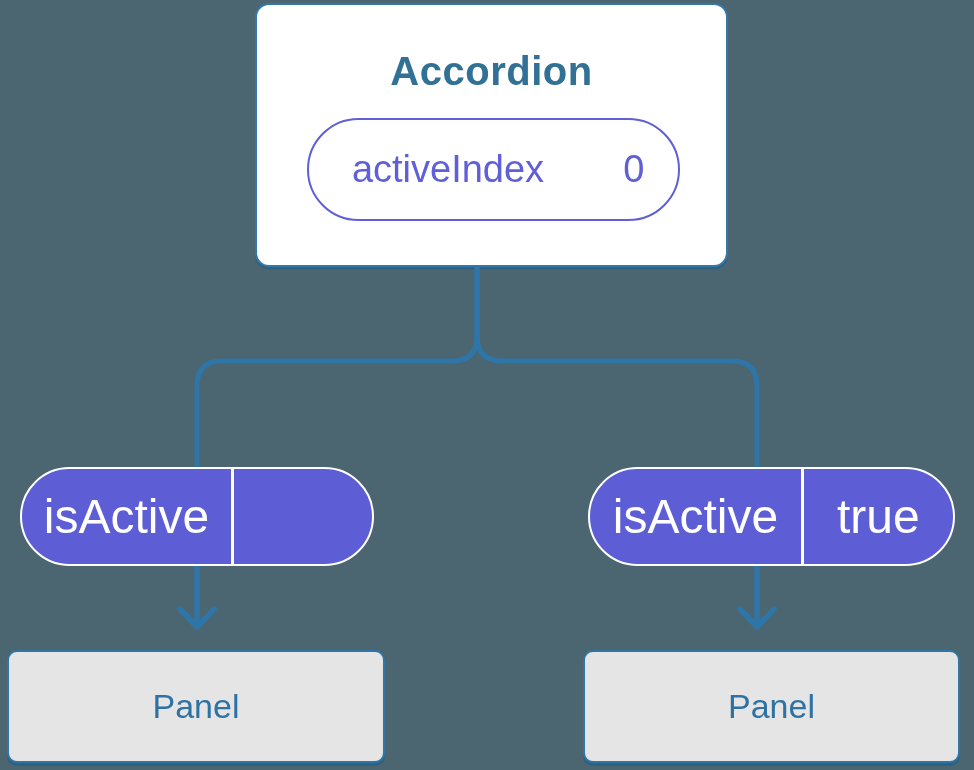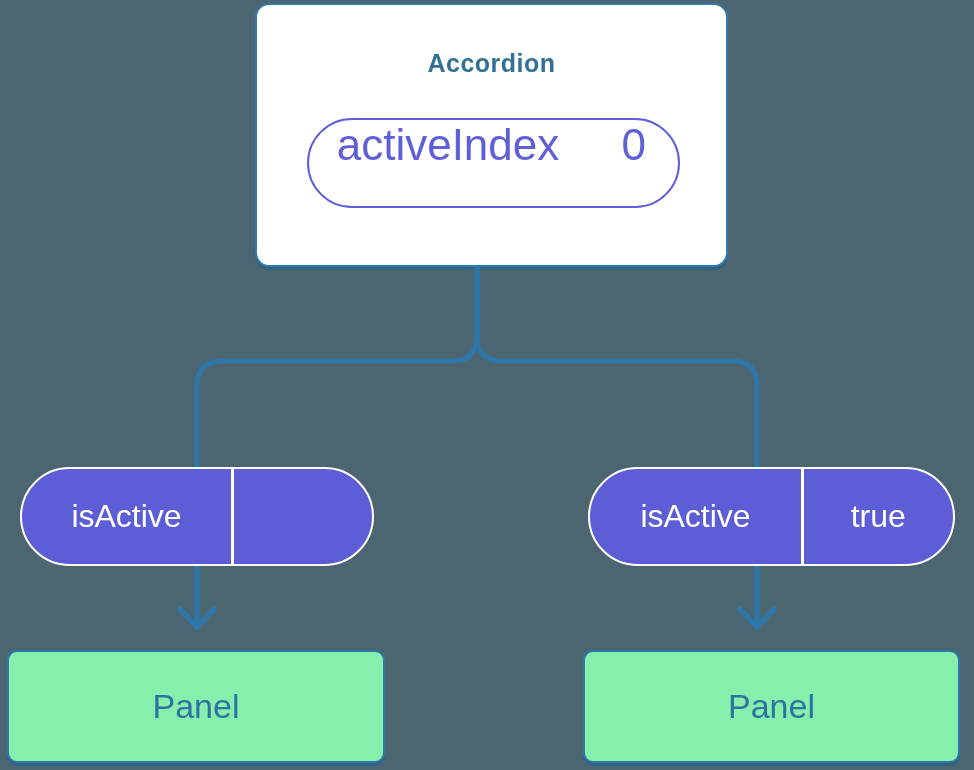--- a/index.html
+++ b/index.html
@@ -20,33 +20,33 @@
     position:absolute; left:255px; top:3px;
     width:473px; height:264px;
     background:#fff;
     border:2.5px solid var(--c-card_border, #3279ab);
     border-radius:14px;
     box-shadow:0 2.5px 0 rgba(36,96,138,.65);
   }
   .card-title {
     position:absolute; left:0; top:44px; width:100%;
     text-align:center;
-    font-size:25px; font-weight:600;
+    font-size:40px; font-weight:600;
     color:var(--c-title_text, #317195);
     letter-spacing:.5px;
   }
   .prop-pill {
     position:absolute; left:50px; top:113px;
-    width:373px; height:90px;
+    width:373px; height:103px;
     background:#fff;
     border:2.5px solid var(--c-pill_purple_border, #5f5fd8);
     border-radius:60px;
-    display:flex; align-items:flex-start;
+    display:flex; align-items:center;
     color:var(--c-pill_purple_border, #5f5fd8);
-    font-size:44px;
+    font-size:38px;
   }
   .prop-pill .seg {
     display:flex; align-items:center; justify-content:center;
   }
   .prop-pill .seg.label { width:278px; }
   .prop-pill .seg.value { flex:1; }
   .prop-pill .divider {
     width:2.5px; background:var(--c-pill_purple_border, #5f5fd8);
   }
 
@@ -65,36 +65,36 @@
     stroke-linecap:round; stroke-linejoin:round;
   }
 
   
   .state-pill {
     position:absolute; top:467px; height:99px; z-index:2;
     background:var(--c-pill_purple, #5d5dd5);
     border:2.5px solid #fff;
     border-radius:55px;
     display:flex; align-items:stretch;
-    color:#fff; font-size:32px;
+    color:#fff; font-size:48px;
   }
   .state-pill.left  { left:20px;  width:354px; }
   .state-pill.right { left:588px; width:367px; }
   .state-pill .seg {
     display:flex; align-items:center; justify-content:center;
   }
   .state-pill.left  .seg.label { width:209px; }
   .state-pill.right .seg.label { width:211px; }
   .state-pill .seg.value { flex:1; }
   .state-pill .divider { width:2.5px; background:#fff; }
 
   
   .panel {
     position:absolute; top:650px; height:113px; z-index:2;
-    background:#86efac;
+    background:#e5e5e5;
     border:2.5px solid var(--c-line, #2f76a8);
     border-radius:10px;
     box-shadow:0 3px 0 rgba(36,96,138,.7);
     display:flex; align-items:center; justify-content:center;
     font-size:34px; font-weight:500;
     color:var(--c-panel_text, #2e72a4);
   }
   .panel.left  { left:7px;   width:378px; }
   .panel.right { left:583px; width:377px; }
 </style>

